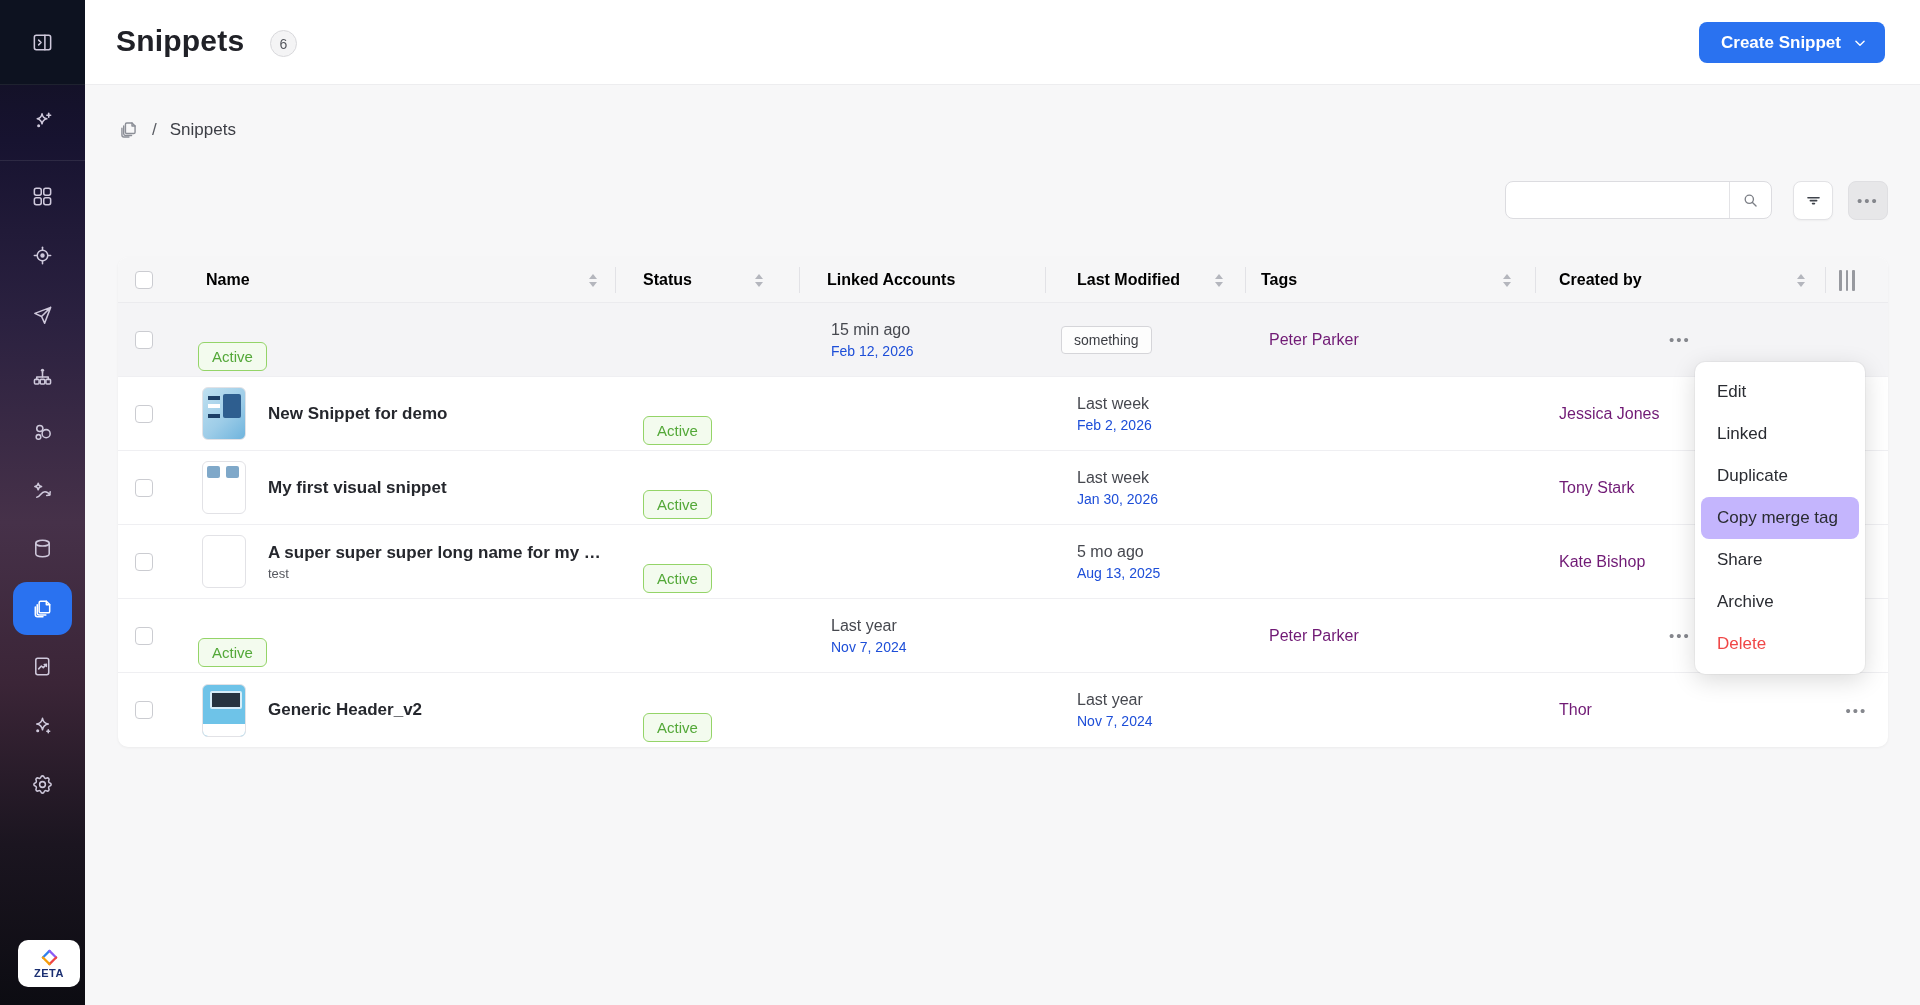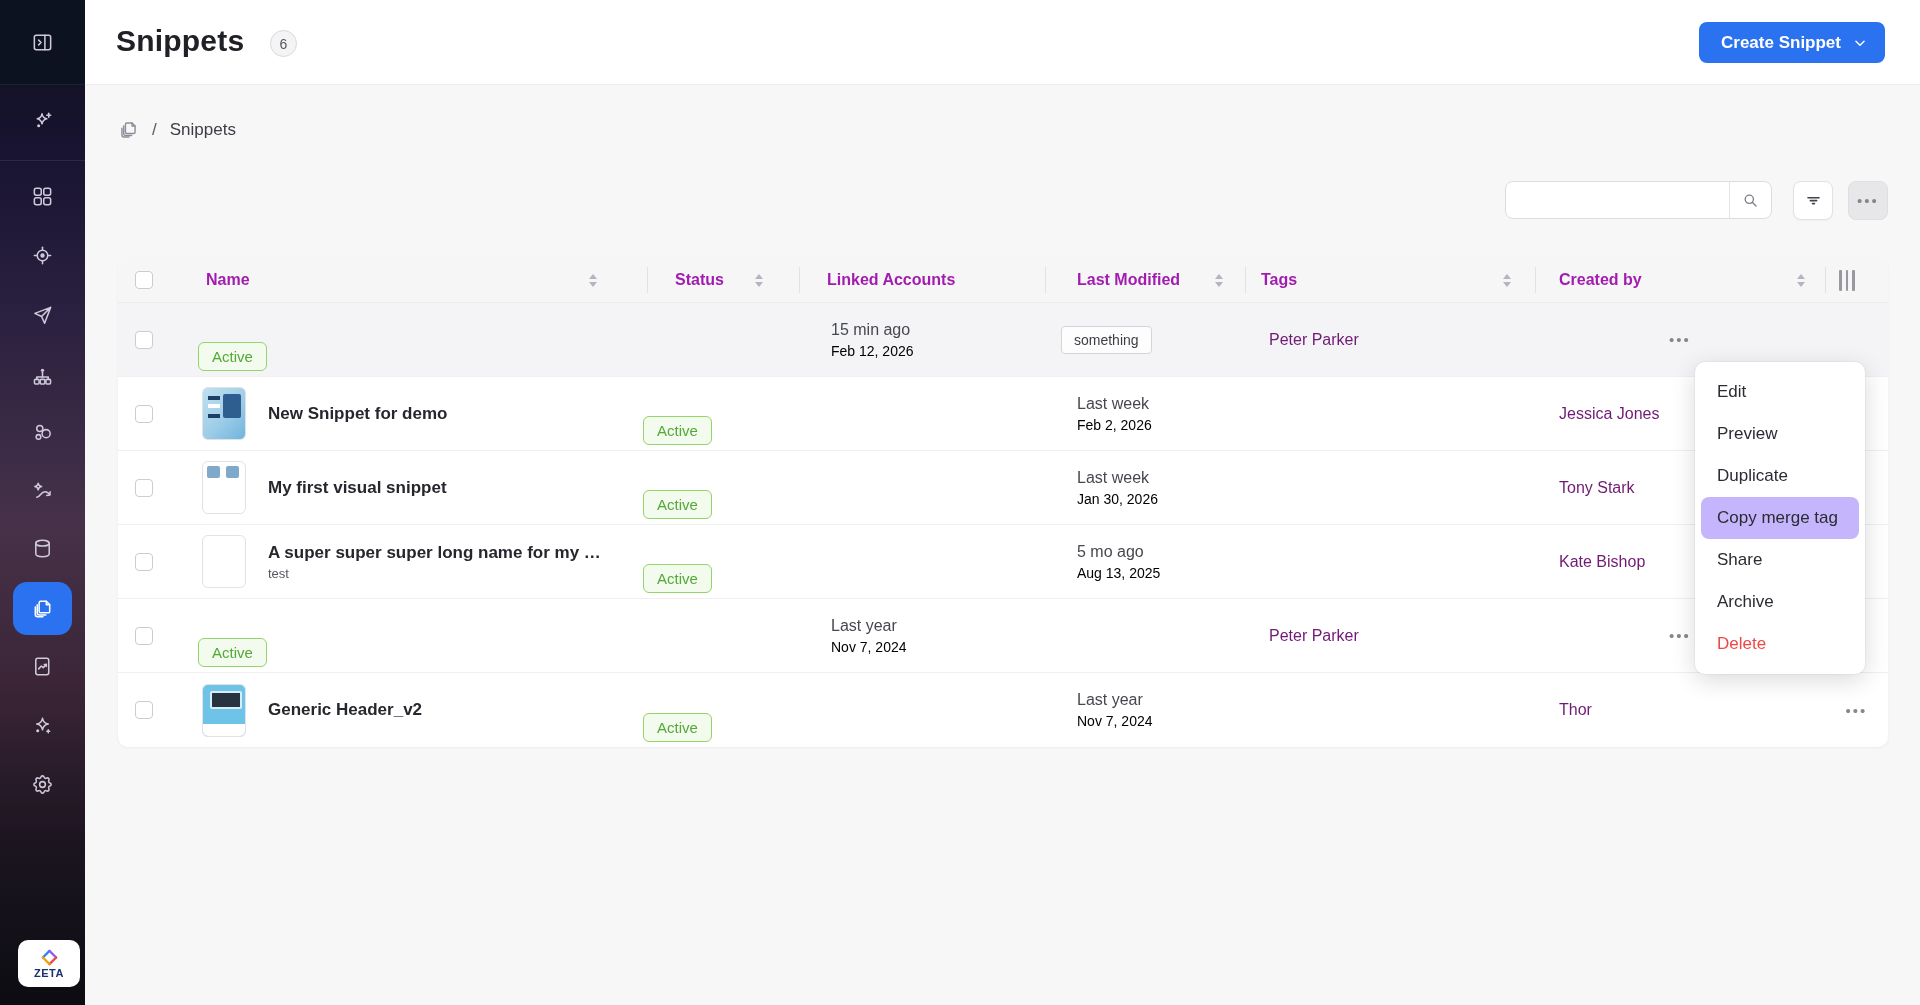--- a/index.html
+++ b/index.html
@@ -52,24 +52,24 @@
   .filter-btn { left:1793px; background:#fff; border:1px solid #e2e2e5; box-shadow:0 1px 2px rgba(0,0,0,.04); }
   .filter-btn svg { width:19px; height:19px; stroke:#3f434b; stroke-width:2; fill:none; stroke-linecap:round; }
   .more-btn { left:1848px; background:#e7e7e9; border:1px solid #dfdfe2; color:#55575e; font-size:13px; letter-spacing:1.5px; }
 
   
   .table-card { position:absolute; left:118px; top:257px; width:1770px; background:#ffffff;
     border-radius:10px; box-shadow:0 1px 3px rgba(0,0,0,.05); }
   .tr-grid { display:grid; grid-template-columns:52px 445px 184px 246px 200px 290px 290px 1fr; align-items:center; }
   .thead { height:46px; background:#f6f6f7; border-radius:10px 10px 0 0; border-bottom:1px solid #ebebee; }
   .th { display:flex; align-items:center; justify-content:space-between; font-size:16px; font-weight:700;
-    color:#a21caf; height:46px; position:relative; cursor:pointer; }
+    color:#000000; height:46px; position:relative; cursor:pointer; }
   .th .lbl { white-space:nowrap; }
   .th-name   { padding:0 18px 0 36px; }
-  .th-status { padding:0 36px 0 28px;margin-left:32px; }
+  .th-status { padding:0 36px 0 28px; }
   .th-linked { padding:0 18px 0 28px; cursor:default; }
   .th-mod    { padding:0 22px 0 32px; }
   .th-tags   { padding:0 24px 0 16px; }
   .th-created{ padding:0 20px 0 24px; }
   .th.div-l::before { content:""; position:absolute; left:0; top:10px; height:26px; width:1px; background:#e2e2e6; }
   .sort { display:flex; flex-direction:column; gap:3px; align-items:center; }
   .sort i { display:block; width:0; height:0; border-left:4.5px solid transparent; border-right:4.5px solid transparent; }
   .sort .up { border-bottom:5.5px solid #b4b6bd; }
   .sort .dn { border-top:5.5px solid #b4b6bd; }
   .cols-icon { display:flex; gap:4px; margin-left:14px; cursor:pointer; }
@@ -92,21 +92,21 @@
   .thumb--header::after { content:""; position:absolute; left:0; bottom:0; width:100%; height:12px; background:#ffffff; }
   .name-wrap { display:flex; flex-direction:column; gap:3px; min-width:0; }
   .row-name { font-size:17px; font-weight:700; color:#25272d; white-space:nowrap; cursor:pointer; }
   .row-sub { font-size:13px; color:#56585f; }
   .row-sub:empty { display:none; }
   .td-status { padding-left:28px; }
   .badge-active { padding:5px 13px; font-size:15px; color:#53a838; background:#f3fbee;
     border:1px solid #94d468; border-radius:6px;margin-top:34px; }
   .td-mod { flex-direction:column; align-items:flex-start; justify-content:center; padding-left:32px; gap:4px; }
   .mod-rel { font-size:16px; color:#46484f; }
-  .mod-date { font-size:14px; color:#000000; }
+  .mod-date { font-size:14px; color:#1d4ed8; }
   .td-tags { padding-left:16px; }
   .tag-chip { padding:5px 12px; font-size:14px; color:#3c3e44; background:#fdfdfd;
     border:1px solid #d5d5d9; border-radius:4px; white-space:nowrap; }
   .tag-chip:empty { display:none; }
   .td-created { padding-left:24px; font-size:16px; color:#701a75; }
   .td-actions { justify-content:center; }
   .dots { color:#85878d; font-size:15px; letter-spacing:2px; cursor:pointer; user-select:none; }
   .dots::before { content:"•••"; }
 
   
@@ -467,19 +467,19 @@
     <div class="td td-tags"></div>
     <div class="td td-created">Thor</div>
     <div class="td td-actions">
         <span class="dots"></span>
       </div>
   </div>
 </div>
 
 <div class="ctx-menu">
   <div class="ctx-item">Edit</div>
-  <div class="ctx-item">Preview</div>
+  <div class="ctx-item">Linked</div>
   <div class="ctx-item">Duplicate</div>
   <div class="ctx-item is-highlight">Copy merge tag</div>
   <div class="ctx-item">Share</div>
   <div class="ctx-item">Archive</div>
   <div class="ctx-item is-danger">Delete</div>
 </div>
 
 </body></html>

